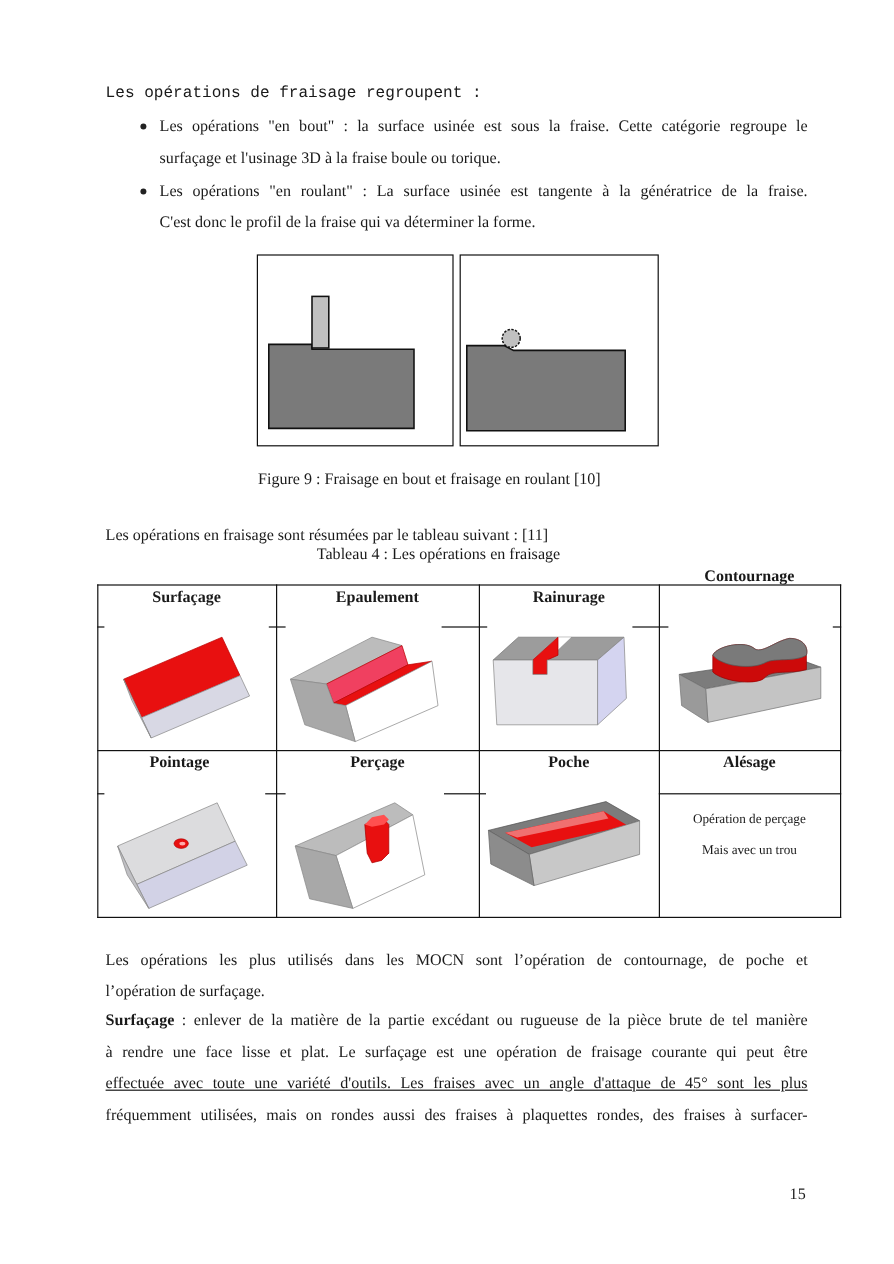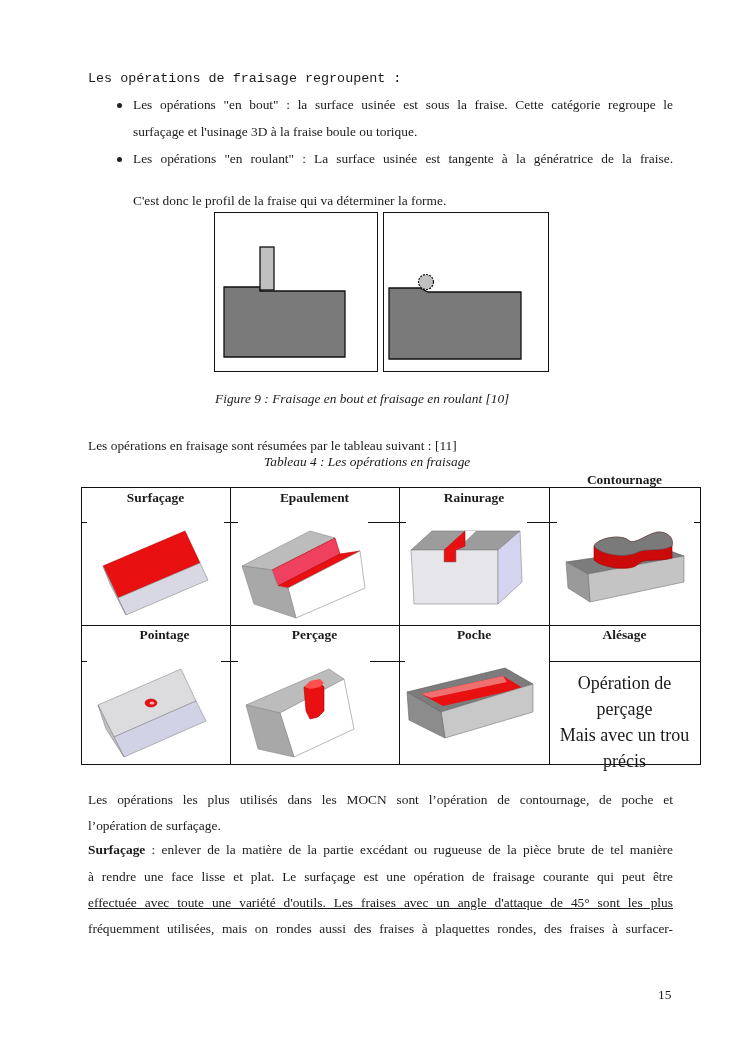--- a/index.html
+++ b/index.html
@@ -2,41 +2,41 @@
 <html><head>
 <meta charset="utf-8">
 <style>
   html, body { margin: 0; padding: 0; background: #ffffff; }
   body { width: 745px; height: 1053px; position: relative; overflow: hidden;
          font-family: "Liberation Serif", serif; color: #1a1a1a; font-size: 13.4px; }
   .abs { position: absolute; }
   .line { position: absolute; white-space: nowrap; }
   .just { text-align: justify; text-align-last: justify; }
   .bullet { position: absolute; width: 5px; height: 5px; border-radius: 50%; background: #222; }
-  .caption { font-style: italic; }
+  .caption { }
   .fig-frame { position: absolute; border: 1px solid #111; background: #fff; box-sizing: border-box; }
   .cell { position: absolute; box-sizing: border-box; }
   .hdr { font-weight: bold; text-align: center; font-size: 13.4px; }
   .vline { position: absolute; width: 1px; background: #111; }
   .hline { position: absolute; height: 1px; background: #111; }
-  .ale { position: absolute; text-align: center; font-size: 18px; line-height: 26px; }
+  .ale { position: absolute; text-align: center; font-size: 11px; line-height: 26px; }
   b { font-weight: bold; }
 </style>
 </head>
 <body>
 
 <div class="line" style="left:88px; top:71px;font-family:Liberation Mono, monospace;">Les opérations de fraisage regroupent :</div>
 
 <div class="bullet" style="left:117px; top:103px;"></div>
 <div class="line just" style="left:133px; top:97px; width:540px;">Les opérations "en bout" : la surface usinée est sous la fraise. Cette catégorie regroupe le</div>
 <div class="line" style="left:133px; top:124px;">surfaçage et l'usinage 3D à la fraise boule ou torique.</div>
 
 <div class="bullet" style="left:117px; top:157px;"></div>
 <div class="line just" style="left:133px; top:151px; width:540px;">Les opérations "en roulant" :  La surface usinée est tangente à la génératrice de la fraise.</div>
-<div class="line" style="left:133px; top:177px;margin-top:16px;">C'est donc le profil de la fraise qui va déterminer la forme.</div>
+<div class="line" style="left:133px; top:177px;">C'est donc le profil de la fraise qui va déterminer la forme.</div>
 
 <div class="fig-frame" style="left:214px; top:212px; width:164px; height:160px;">
   <svg width="162" height="158" viewBox="0 0 162 158">
     <path d="M9 74 L45 74 L45 78 L58 78 L58 78 L130 78 L130 144 L9 144 Z" fill="#7a7a7a" stroke="#111" stroke-width="1.3"></path>
     <rect x="45" y="34" width="14" height="43" fill="#c0c0c0" stroke="#111" stroke-width="1.3"></rect>
   </svg>
 </div>
 <div class="fig-frame" style="left:383px; top:212px; width:166px; height:160px;">
   <svg width="164" height="158" viewBox="0 0 164 158">
     <path d="M5 75 L36 75 L44 79 L137 79 L137 146 L5 146 Z" fill="#7a7a7a" stroke="#111" stroke-width="1.3"></path>
@@ -94,21 +94,21 @@
     <polygon points="90,22 112,3 114,54 90,76" fill="#d4d4f0" stroke="#888" stroke-width="0.6"></polygon>
   </svg>
   <svg class="abs" style="left:562px; top:528px;" width="128" height="80" viewBox="0 0 128 80">
     <polygon points="4,34 100,20 122,28 26,46" fill="#7c7c7c" stroke="#555" stroke-width="0.6"></polygon>
     <polygon points="26,46 122,28 122,54 28,74" fill="#c4c4c4" stroke="#777" stroke-width="0.6"></polygon>
     <polygon points="4,34 26,46 28,74 6,60" fill="#9a9a9a" stroke="#777" stroke-width="0.6"></polygon>
     <path d="M32 18 C36 10 58 6 66 12 C72 18 84 6 96 4 C106 4 112 10 110 18 L110 30 C96 34 82 30 76 36 C70 44 40 40 32 32 Z" fill="#cc0a0a" stroke="#900" stroke-width="0.6"></path>
     <path d="M32 18 C36 10 58 6 66 12 C72 18 84 6 96 4 C106 4 112 10 110 18 C100 24 84 20 76 24 C66 30 40 28 32 18 Z" fill="#7a7a7a" stroke="#555" stroke-width="0.6"></path>
   </svg>
 
-  <div class="cell hdr" style="left:90px; top:627px; width:149px;">Pointage</div>
+  <div class="cell hdr" style="left:75px; top:627px; width:149px;">Pointage</div>
   <div class="cell hdr" style="left:230px; top:627px; width:169px;">Perçage</div>
   <div class="cell hdr" style="left:399px; top:627px; width:150px;">Poche</div>
   <div class="cell hdr" style="left:549px; top:627px; width:151px;">Alésage</div>
 
   <svg class="abs" style="left:96px; top:665px;" width="118" height="94" viewBox="0 0 118 94">
     <polygon points="2,40 85,4 100,36 18,72" fill="#dcdcde" stroke="#888" stroke-width="0.6"></polygon>
     <polygon points="18,72 100,36 110,56 28,92" fill="#d2d2e6" stroke="#888" stroke-width="0.6"></polygon>
     <polygon points="2,40 18,72 28,92 10,64" fill="#c0c0c4" stroke="#888" stroke-width="0.6"></polygon>
     <ellipse cx="55" cy="38" rx="6" ry="4" fill="#e81010" stroke="#a00" stroke-width="0.5"></ellipse>
     <ellipse cx="56" cy="38" rx="2.5" ry="1.6" fill="#ffaaaa"></ellipse>
@@ -124,21 +124,20 @@
     <polygon points="2,26 100,2 128,18 36,46" fill="#7c7c7c" stroke="#555" stroke-width="0.6"></polygon>
     <polygon points="16,28 98,10 118,22 38,40" fill="#e81010"></polygon>
     <polygon points="16,28 98,10 102,16 26,32" fill="#f07070"></polygon>
     <polygon points="36,46 128,18 128,46 40,72" fill="#c8c8c8" stroke="#777" stroke-width="0.6"></polygon>
     <polygon points="2,26 36,46 40,72 4,54" fill="#8c8c8c" stroke="#666" stroke-width="0.6"></polygon>
   </svg>
 
   <div class="ale" style="left:549px; top:670px; width:151px;">
     <div>Opération de perçage</div>
     <div>Mais avec un trou</div>
-    <div>précis</div>
   </div>
 </div>
 
 <div class="line just" style="left:88px; top:792px; width:585px;">Les opérations les plus utilisés dans les MOCN sont l’opération de contournage, de poche et</div>
 <div class="line" style="left:88px; top:818px;">l’opération de surfaçage.</div>
 <div class="line just" style="left:88px; top:842px; width:585px;"><b>Surfaçage</b><span> : enlever de la matière de la partie excédant ou rugueuse de la pièce brute de tel manière</span></div>
 <div class="line just" style="left:88px; top:869px; width:585px;">à rendre une face lisse et plat. Le surfaçage est une opération de fraisage courante qui peut être</div>
 <div class="line just" style="left:88px; top:895px; width:585px;text-decoration:underline;">effectuée avec toute une variété d'outils. Les fraises avec un angle d'attaque de 45° sont les plus</div>
 <div class="line just" style="left:88px; top:921px; width:585px;">fréquemment utilisées, mais on rondes aussi des fraises à plaquettes rondes, des fraises à surfacer-</div>
 

